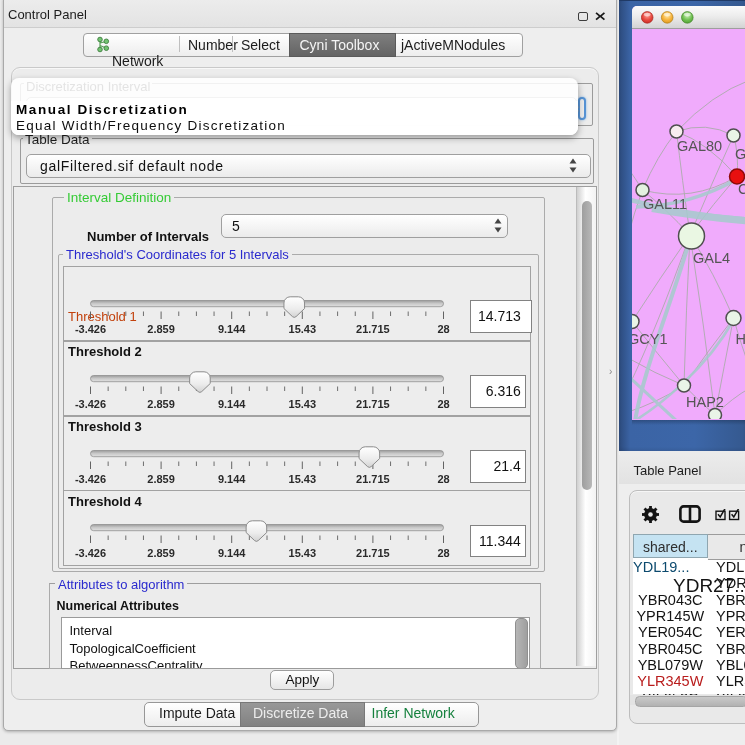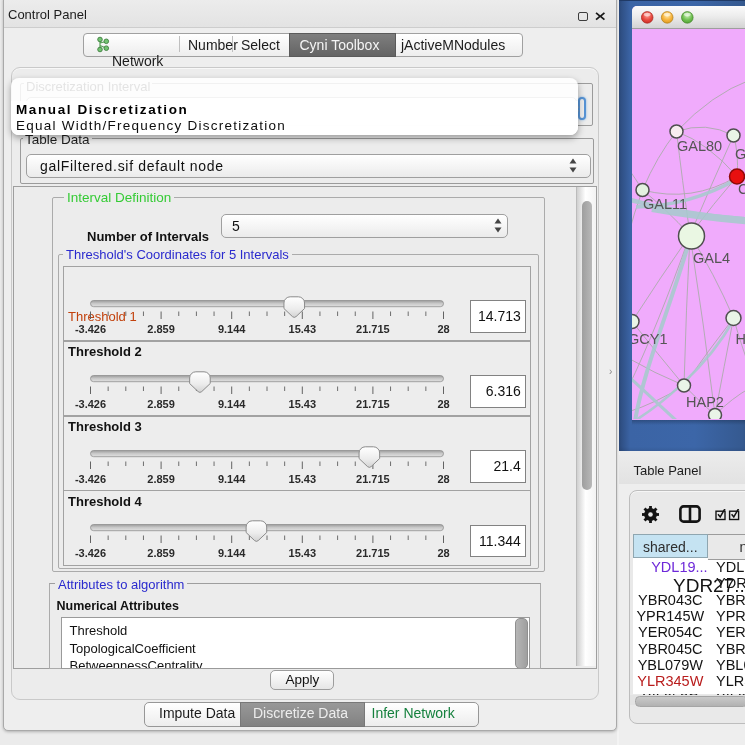--- a/index.html
+++ b/index.html
@@ -119,21 +119,21 @@
       <line x1="355.85" y1="16.5" x2="355.85" y2="21" stroke="#6e6e6e" stroke-width="1"></line>
       <line x1="373.50" y1="16.5" x2="373.50" y2="24" stroke="#636363" stroke-width="1"></line>
 <text x="20.50" y="37.5" font-size="11" font-weight="bold" fill="#2a2a2a" text-anchor="middle" font-family="Liberation Sans,sans-serif">-3.426</text>
       <text x="91.10" y="37.5" font-size="11" font-weight="bold" fill="#2a2a2a" text-anchor="middle" font-family="Liberation Sans,sans-serif">2.859</text>
       <text x="161.70" y="37.5" font-size="11" font-weight="bold" fill="#2a2a2a" text-anchor="middle" font-family="Liberation Sans,sans-serif">9.144</text>
       <text x="232.30" y="37.5" font-size="11" font-weight="bold" fill="#2a2a2a" text-anchor="middle" font-family="Liberation Sans,sans-serif">15.43</text>
       <text x="302.90" y="37.5" font-size="11" font-weight="bold" fill="#2a2a2a" text-anchor="middle" font-family="Liberation Sans,sans-serif">21.715</text>
       <text x="373.50" y="37.5" font-size="11" font-weight="bold" fill="#2a2a2a" text-anchor="middle" font-family="Liberation Sans,sans-serif">28</text>
 <path d="M 213.95 8 A 6.2 6.2 0 0 1 220.15 1.8 L 228.35 1.8 A 6.2 6.2 0 0 1 234.55 8 L 234.55 13.5 L 226.05 21.6 Q 224.25 23.2 222.45 21.6 L 213.95 13.5 Z" fill="url(#thg)" stroke="#8b8b8b" stroke-width="1"></path>
 </svg>
-<div class="a" style="left:469.8px;top:300.0px;width:50px;height:30.5px;background:#fff;border:1.4px solid #828282;font-size:14px;color:#111;text-align:right;padding-right:4px;line-height:30px;">14.713</div>
+<div class="a" style="left:469.8px;top:300.0px;width:50px;height:30.5px;background:#fff;border:1.4px solid #828282;font-size:14px;color:#111;text-align:right;padding-right:10px;line-height:30px;">14.713</div>
 <div class="a" style="left:62.8px;top:340.8px;width:466px;height:73.5px;border:1px solid #a2a2a2;background:#ededed;"></div>
 <div class="a" style="left:68px;top:344.3px;font-size:13px;font-weight:bold;color:#111;">Threshold 2</div>
 <svg class="a" style="left:70px;top:369.8px" width="383" height="44" viewBox="0 0 383 44">
 <defs>
  <linearGradient id="trg" x1="0" y1="0" x2="0" y2="1">
   <stop offset="0" stop-color="#9a9a9a"></stop>
           <stop offset="0.45" stop-color="#c6c6c6"></stop>
           <stop offset="1" stop-color="#e2e2e2"></stop>
  </linearGradient>
  <linearGradient id="thg" x1="0" y1="0" x2="0" y2="1">
@@ -263,21 +263,21 @@
       <text x="302.90" y="37.5" font-size="11" font-weight="bold" fill="#2a2a2a" text-anchor="middle" font-family="Liberation Sans,sans-serif">21.715</text>
       <text x="373.50" y="37.5" font-size="11" font-weight="bold" fill="#2a2a2a" text-anchor="middle" font-family="Liberation Sans,sans-serif">28</text>
 <path d="M 176.11 8 A 6.2 6.2 0 0 1 182.31 1.8 L 190.51 1.8 A 6.2 6.2 0 0 1 196.71 8 L 196.71 13.5 L 188.21 21.6 Q 186.41 23.2 184.61 21.6 L 176.11 13.5 Z" fill="url(#thg)" stroke="#8b8b8b" stroke-width="1"></path>
 </svg>
 <div class="a" style="left:469.8px;top:524.8px;width:50px;height:30.5px;background:#fff;border:1.4px solid #828282;font-size:14px;color:#111;text-align:right;padding-right:4px;line-height:30px;">11.344</div>
 
 <div class="a" style="left:49px;top:582.5px;width:490px;height:84px;border:1px solid #ababab;border-top-color:#9e9e9e;"></div>
 <div class="a" style="left:55px;top:576.5px;font-size:13px;color:#2a2ace;background:#ececec;padding:0 3px;">Attributes to algorithm</div>
 <div class="a" style="left:56.5px;top:599px;font-size:12.5px;font-weight:bold;color:#111;">Numerical Attributes</div>
 <div class="a" style="left:61px;top:617px;width:467px;height:49.5px;background:#fff;border:1px solid #9a9a9a;overflow:hidden;">
- <div style="position:absolute;left:7.5px;top:5px;font-size:13px;color:#111;">Threshold</div>
+ <div style="position:absolute;left:7.5px;top:5px;font-size:13px;color:#111;">Interval</div>
  <div style="position:absolute;left:7.5px;top:22.5px;font-size:13px;color:#111;">TopologicalCoefficient</div>
  <div style="position:absolute;left:7.5px;top:40px;font-size:13px;color:#111;">BetweennessCentrality</div>
  <div style="position:absolute;right:1px;top:0px;width:11.5px;height:49px;background:linear-gradient(90deg,#b6b6b6,#9f9f9f);border-radius:5px;border:1px solid #8f8f8f;"></div>
 </div>
 
 <div class="a" style="left:270.4px;top:669.8px;width:62px;height:18.5px;background:linear-gradient(#ffffff,#e6e6e6);border:1px solid #9d9d9d;border-radius:5px;text-align:center;font-size:13.5px;color:#111;line-height:18px;">Apply</div>
 
 <div class="a" style="left:143.5px;top:701.8px;width:333px;height:23px;background:linear-gradient(#ffffff,#ededed);border:1px solid #979797;border-radius:5px;"></div>
 <div class="a" style="left:240.2px;top:701.8px;width:123px;height:23px;background:linear-gradient(#989898,#828282);border:1px solid #787878;"></div>
 <div class="a" style="left:159px;top:705.3px;font-size:14px;color:#1b1b1b;">Impute Data</div>
@@ -417,21 +417,21 @@
  </g>
  <path d="M3 5.3 L5.2 8 L10 -0.3" fill="none" stroke="#141414" stroke-width="1.5"></path>
  <path d="M16.6 5.3 L18.8 8 L23.6 -0.3" fill="none" stroke="#141414" stroke-width="1.5"></path>
 </svg>
 
 <div class="a" style="left:633px;top:558.3px;width:112px;height:135px;background:#ffffff;overflow:hidden;"></div>
 <div class="a" style="left:633px;top:534.2px;width:74.6px;height:23.6px;background:#c5e3f2;border:1px solid #8fa6b0;box-sizing:border-box;"></div>
 <div class="a" style="left:707.6px;top:534.2px;width:37.4px;height:23.6px;background:#e9e9e9;border-top:1px solid #9c9c9c;border-bottom:1px solid #9c9c9c;"></div>
 <div class="a" style="left:633px;top:538.5px;width:74.6px;text-align:center;font-size:14px;color:#2e2e2e;">shared...</div>
 <div class="a" style="left:739.5px;top:538.5px;font-size:14px;color:#2e2e2e;">na</div>
-<div class="a" style="left:633px;top:558.8px;width:74.6px;text-align:right;font-size:14.5px;color:#6d28d9;">YDL19...</div>
+<div class="a" style="left:633px;top:558.8px;width:74.6px;text-align:left;font-size:14.5px;color:#0c4a6e;">YDL19...</div>
     <div class="a" style="left:716px;top:558.8px;font-size:14.5px;color:#141414;">YDL1</div>
     <div class="a" style="left:633px;top:575.1px;width:74.6px;text-align:center;font-size:19px;color:#141414;margin-left:40px;">YDR27...</div>
     <div class="a" style="left:716px;top:575.1px;font-size:14.5px;color:#141414;">YDR2</div>
     <div class="a" style="left:633px;top:591.5px;width:74.6px;text-align:center;font-size:14.5px;color:#141414;">YBR043C</div>
     <div class="a" style="left:716px;top:591.5px;font-size:14.5px;color:#141414;">YBR0</div>
     <div class="a" style="left:633px;top:607.8px;width:74.6px;text-align:center;font-size:14.5px;color:#141414;">YPR145W</div>
     <div class="a" style="left:716px;top:607.8px;font-size:14.5px;color:#141414;">YPR1</div>
     <div class="a" style="left:633px;top:624.2px;width:74.6px;text-align:center;font-size:14.5px;color:#141414;">YER054C</div>
     <div class="a" style="left:716px;top:624.2px;font-size:14.5px;color:#141414;">YER0</div>
     <div class="a" style="left:633px;top:640.5px;width:74.6px;text-align:center;font-size:14.5px;color:#141414;">YBR045C</div>

